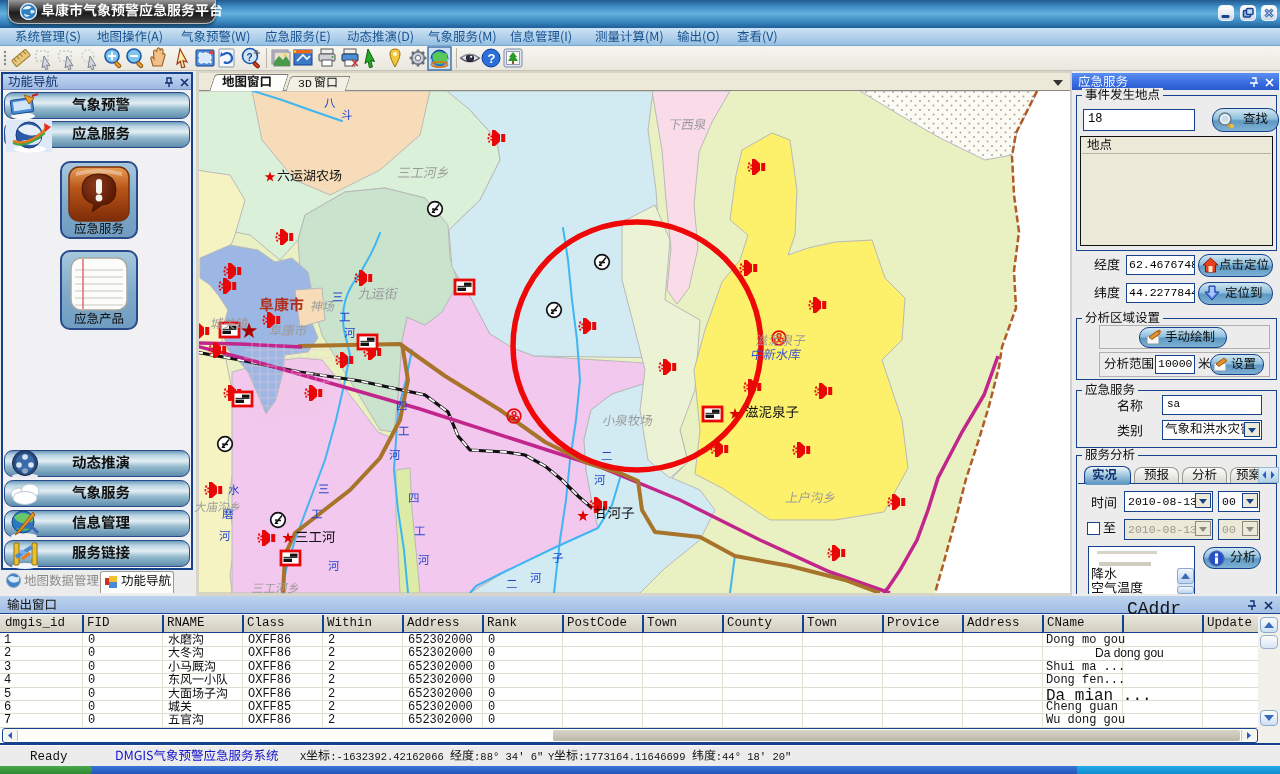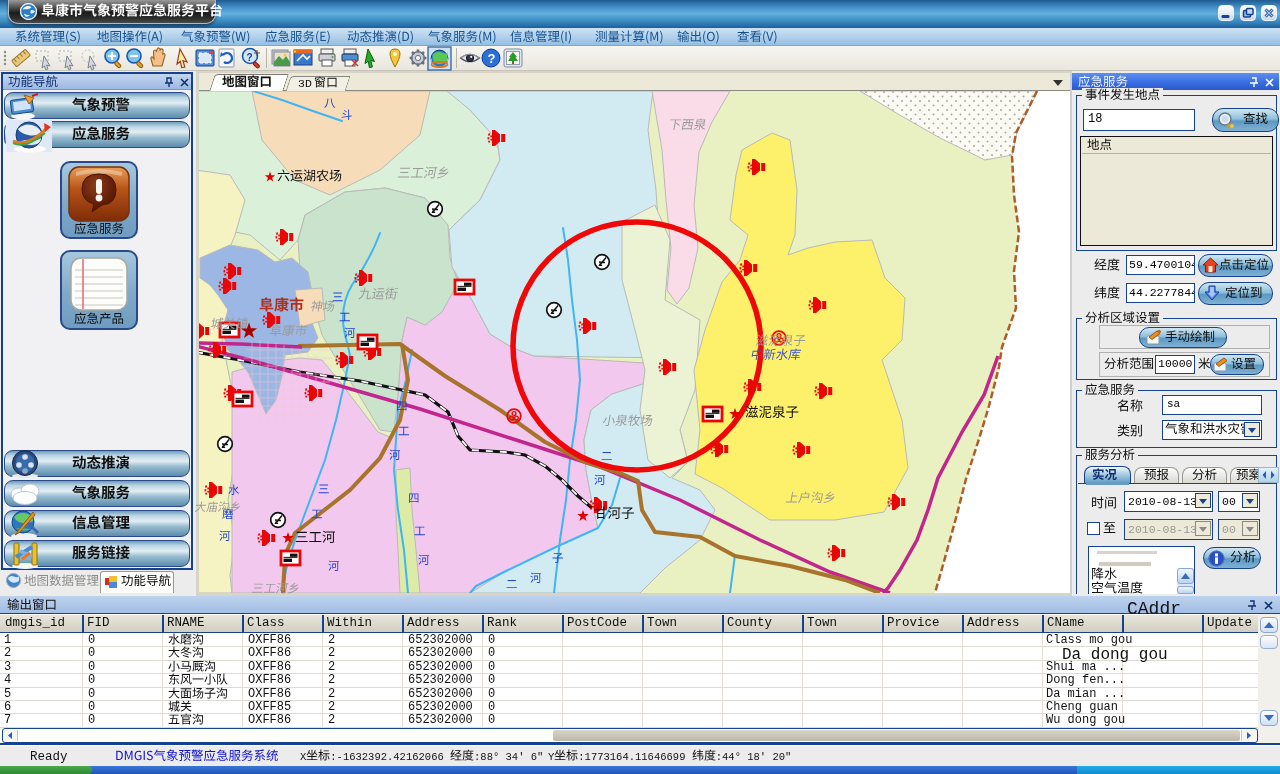--- a/index.html
+++ b/index.html
@@ -637,21 +637,21 @@
     </svg>
   </div>
 <div class="ab" style="left:1094px;top:258px">
     <svg width="26" height="16" viewBox="0 0 26 16" style="overflow:visible">
       <g fill="#111111">
         <path transform="translate(0.0,11.4) scale(0.013000,-0.013000)" d="M40 57 54 -18C146 7 268 38 383 69L375 135C251 105 124 74 40 57ZM58 423C73 430 98 436 227 454C181 390 139 340 119 320C86 283 63 259 40 255C49 234 61 198 65 182C87 195 121 205 378 256C377 272 377 302 379 322L180 286C259 374 338 481 405 589L340 631C320 594 297 557 274 522L137 508C198 594 258 702 305 807L234 840C192 720 116 590 92 557C70 522 52 499 33 495C42 475 54 438 58 423ZM424 787V718H777C685 588 515 482 357 429C372 414 393 385 403 367C492 400 583 446 664 504C757 464 866 407 923 368L966 430C911 465 812 514 724 551C794 611 853 681 893 762L839 790L825 787ZM431 332V263H630V18H371V-52H961V18H704V263H914V332Z"></path>
         <path transform="translate(13.0,11.4) scale(0.013000,-0.013000)" d="M386 644V557H225V495H386V329H775V495H937V557H775V644H701V557H458V644ZM701 495V389H458V495ZM757 203C713 151 651 110 579 78C508 111 450 153 408 203ZM239 265V203H369L335 189C376 133 431 86 497 47C403 17 298 -1 192 -10C203 -27 217 -56 222 -74C347 -60 469 -35 576 7C675 -37 792 -65 918 -80C927 -61 946 -31 962 -15C852 -5 749 15 660 46C748 93 821 157 867 243L820 268L807 265ZM473 827C487 801 502 769 513 741H126V468C126 319 119 105 37 -46C56 -52 89 -68 104 -80C188 78 201 309 201 469V670H948V741H598C586 773 566 813 548 845Z"></path>
       </g>
     </svg>
   </div>
-<div class="ab" style="left:1126px;top:255px;width:69px;height:20px;background:#fff;border:1.5px solid #16418c;font-family:'Liberation Mono',monospace;font-size:11.5px;line-height:17px;padding-left:2px;overflow:hidden">59.4700104</div>
+<div class="ab" style="left:1126px;top:255px;width:69px;height:20px;background:#fff;border:1.5px solid #16418c;font-family:'Liberation Mono',monospace;font-size:11.5px;line-height:17px;padding-left:2px;overflow:hidden">62.4676748</div>
 <div class="ab" style="left:1198px;top:254px;width:75px;height:23px;border:1.5px solid #16418c;border-radius:11px;background:linear-gradient(180deg,#cfe6f2 0%,#8fc0dc 45%,#5e98c2 55%,#7fb2d4 100%)"></div>
 <div class="ab" style="left:1202px;top:257px">
     <svg width="17" height="17">
       <path d="M8.5 1 L16 8 L13.5 8 L13.5 15 L3.5 15 L3.5 8 L1 8Z" fill="#e84020" stroke="#8a1800"></path>
       <rect x="6.5" y="9" width="4" height="6" fill="#f8e8c8"></rect>
     </svg>
   </div>
 <div class="ab" style="left:1219px;top:258px">
     <svg width="50" height="16" viewBox="0 0 50 16" style="overflow:visible">
       <g fill="#111111">
@@ -1043,37 +1043,37 @@
         <path transform="translate(0.0,10.6) scale(0.012000,-0.012000)" d="M71 584V508H317C269 310 166 159 39 76C57 65 87 36 100 18C241 118 358 306 407 568L358 587L344 584ZM817 652C768 584 689 495 623 433C592 485 564 540 542 596V838H462V22C462 5 456 1 440 0C424 -1 372 -1 314 1C326 -22 339 -59 343 -81C420 -81 469 -79 500 -65C530 -52 542 -28 542 23V445C633 264 763 106 919 24C932 46 957 77 975 93C854 149 745 253 660 377C730 436 819 527 885 604Z"></path>
         <path transform="translate(12.0,10.6) scale(0.012000,-0.012000)" d="M215 331V269H438C375 194 272 123 170 80C183 68 203 42 213 26C264 49 314 78 361 111V-80H433V-48H815V-79H890V181H446C476 209 503 239 525 269H949V331ZM729 663V600H598V545H706C666 495 607 446 553 421C566 410 584 390 593 376C639 402 689 446 729 494V350H791V495C830 450 879 406 922 380C932 395 951 416 965 427C914 452 853 499 812 545H944V600H791V663ZM371 663V600H224V544H349C309 494 250 446 197 421C210 410 228 390 237 376C282 402 332 445 371 493V349H432V491C465 465 504 432 521 415L560 464C541 477 473 523 440 544H556V600H432V663ZM433 8V124H815V8ZM489 822C498 801 507 775 514 752H110V441C110 297 103 100 27 -41C44 -49 76 -70 88 -83C169 66 181 288 181 441V685H946V752H597C589 778 576 811 564 837Z"></path>
         <path transform="translate(24.0,10.6) scale(0.012000,-0.012000)" d="M87 778C149 742 231 688 272 653L318 713C276 746 192 796 132 830ZM36 499C93 469 170 423 209 392L252 452C212 481 135 526 79 553ZM69 -15 132 -66C191 27 261 152 314 258L260 307C202 193 123 61 69 -15ZM460 840C419 696 352 552 270 460C288 448 320 426 334 413C378 468 420 539 457 618H841C834 200 823 42 794 8C784 -5 774 -8 755 -8C731 -8 675 -7 613 -2C627 -24 636 -56 638 -77C693 -80 750 -82 784 -78C819 -74 841 -66 863 -35C898 13 908 170 917 648C918 659 918 688 918 688H487C505 732 521 777 534 822ZM606 388C625 349 644 304 662 260L468 229C512 314 556 423 587 526L512 548C486 430 433 302 415 270C399 236 385 212 368 208C378 189 389 154 393 139C414 151 446 158 684 200C693 172 701 146 706 125L771 156C753 222 706 331 666 414Z"></path>
       </g>
     </svg>
   </div>
 <div class="ab" style="left:248px;top:633.0px;font-family:'Liberation Mono',monospace;font-size:12px;color:#111">OXFF86</div>
 <div class="ab" style="left:328px;top:633.0px;font-family:'Liberation Mono',monospace;font-size:12px;color:#111">2</div>
 <div class="ab" style="left:408px;top:633.0px;font-family:'Liberation Mono',monospace;font-size:12px;color:#111">652302000</div>
 <div class="ab" style="left:488px;top:633.0px;font-family:'Liberation Mono',monospace;font-size:12px;color:#111">0</div>
-<div class="ab" style="left:1046px;top:633.0px;font-family:'Liberation Mono',monospace;font-size:12px;color:#111">Class mo gou</div>
+<div class="ab" style="left:1046px;top:633.0px;font-family:'Liberation Mono',monospace;font-size:12px;color:#111">Dong mo gou</div>
 <div class="ab" style="left:4px;top:646.4px;font-family:'Liberation Mono',monospace;font-size:12px;color:#111">2</div>
 <div class="ab" style="left:88px;top:646.4px;font-family:'Liberation Mono',monospace;font-size:12px;color:#111">0</div>
 <div class="ab" style="left:168px;top:646.4px">
     <svg width="36" height="15" viewBox="0 0 36 15" style="overflow:visible">
       <g fill="#111111">
         <path transform="translate(0.0,10.6) scale(0.012000,-0.012000)" d="M461 839C460 760 461 659 446 553H62V476H433C393 286 293 92 43 -16C64 -32 88 -59 100 -78C344 34 452 226 501 419C579 191 708 14 902 -78C915 -56 939 -25 958 -8C764 73 633 255 563 476H942V553H526C540 658 541 758 542 839Z"></path>
         <path transform="translate(12.0,10.6) scale(0.012000,-0.012000)" d="M346 243C455 210 606 158 683 125L717 193C638 224 485 272 379 301ZM221 68C384 28 603 -41 715 -88L750 -18C634 28 414 92 256 128ZM689 674C641 608 574 550 498 500C434 543 381 592 340 647L363 674ZM386 842C332 738 227 610 81 517C98 505 121 478 132 461C193 503 248 549 295 598C334 548 381 502 433 462C314 395 176 347 46 322C61 306 78 273 84 252C224 284 371 338 499 415C617 340 759 287 912 258C922 280 943 312 960 330C815 352 679 397 566 459C664 528 748 613 803 714L753 743L740 740H413C433 769 451 798 467 826Z"></path>
         <path transform="translate(24.0,10.6) scale(0.012000,-0.012000)" d="M87 778C149 742 231 688 272 653L318 713C276 746 192 796 132 830ZM36 499C93 469 170 423 209 392L252 452C212 481 135 526 79 553ZM69 -15 132 -66C191 27 261 152 314 258L260 307C202 193 123 61 69 -15ZM460 840C419 696 352 552 270 460C288 448 320 426 334 413C378 468 420 539 457 618H841C834 200 823 42 794 8C784 -5 774 -8 755 -8C731 -8 675 -7 613 -2C627 -24 636 -56 638 -77C693 -80 750 -82 784 -78C819 -74 841 -66 863 -35C898 13 908 170 917 648C918 659 918 688 918 688H487C505 732 521 777 534 822ZM606 388C625 349 644 304 662 260L468 229C512 314 556 423 587 526L512 548C486 430 433 302 415 270C399 236 385 212 368 208C378 189 389 154 393 139C414 151 446 158 684 200C693 172 701 146 706 125L771 156C753 222 706 331 666 414Z"></path>
       </g>
     </svg>
   </div>
 <div class="ab" style="left:248px;top:646.4px;font-family:'Liberation Mono',monospace;font-size:12px;color:#111">OXFF86</div>
 <div class="ab" style="left:328px;top:646.4px;font-family:'Liberation Mono',monospace;font-size:12px;color:#111">2</div>
 <div class="ab" style="left:408px;top:646.4px;font-family:'Liberation Mono',monospace;font-size:12px;color:#111">652302000</div>
 <div class="ab" style="left:488px;top:646.4px;font-family:'Liberation Mono',monospace;font-size:12px;color:#111">0</div>
-<div class="ab" style="left:1062px;top:646.4px;font-family:Liberation Mono, monospace;font-size:16px;color:#111">Da dong gou</div>
+<div class="ab" style="left:1095px;top:646.4px;font-family:Liberation Sans, sans-serif;font-size:12px;color:#111">Da dong gou</div>
 <div class="ab" style="left:4px;top:659.8px;font-family:'Liberation Mono',monospace;font-size:12px;color:#111">3</div>
 <div class="ab" style="left:88px;top:659.8px;font-family:'Liberation Mono',monospace;font-size:12px;color:#111">0</div>
 <div class="ab" style="left:168px;top:659.8px">
     <svg width="48" height="15" viewBox="0 0 48 15" style="overflow:visible">
       <g fill="#111111">
         <path transform="translate(0.0,10.6) scale(0.012000,-0.012000)" d="M464 826V24C464 4 456 -2 436 -3C415 -4 343 -5 270 -2C282 -23 296 -59 301 -80C395 -81 457 -79 494 -66C530 -54 545 -31 545 24V826ZM705 571C791 427 872 240 895 121L976 154C950 274 865 458 777 598ZM202 591C177 457 121 284 32 178C53 169 86 151 103 138C194 249 253 430 286 577Z"></path>
         <path transform="translate(12.0,10.6) scale(0.012000,-0.012000)" d="M57 201V129H711V201ZM226 633C219 535 207 404 194 324H218L837 323C818 116 796 27 767 1C756 -9 743 -10 722 -10C697 -10 634 -10 567 -4C581 -24 590 -54 592 -76C656 -79 717 -80 750 -78C786 -76 809 -69 831 -46C870 -8 892 96 916 359C918 370 919 394 919 394H744C759 519 776 672 784 778L729 784L716 780H133V707H703C695 618 682 495 668 394H278C286 466 295 555 301 628Z"></path>
         <path transform="translate(24.0,10.6) scale(0.012000,-0.012000)" d="M115 792V457C115 308 109 102 36 -42C54 -49 86 -67 100 -79C176 73 188 301 188 457V724H949V792ZM465 450V362H310V450ZM465 505H310V584H465ZM240 -9C256 6 284 20 463 91C474 67 482 45 487 26L545 52C529 107 483 194 439 258L385 236C403 209 421 177 437 146L310 99V302H530V644H244V126C244 86 221 63 205 54C217 39 234 9 240 -8ZM579 278C587 285 617 291 654 291H716C677 168 606 52 474 -20C491 -32 511 -54 521 -70C625 -11 693 74 739 168V39C739 -16 745 -32 760 -44C774 -57 799 -61 819 -61C830 -61 861 -61 873 -61C891 -61 913 -59 924 -52C939 -46 949 -34 954 -17C960 -1 963 47 965 89C948 94 925 105 912 117C911 73 910 40 907 24C905 10 901 4 895 0C890 -3 879 -3 869 -3C859 -3 842 -3 834 -3C825 -3 818 -2 814 1C809 5 807 14 807 32V253H773L785 291H940V355H801C818 433 827 510 832 581H935V643H592V581H764C759 511 751 433 733 355H641C655 412 672 499 681 539H617C610 499 587 383 578 363C572 347 564 342 552 338C560 326 575 294 579 278Z"></path>
         <path transform="translate(36.0,10.6) scale(0.012000,-0.012000)" d="M87 778C149 742 231 688 272 653L318 713C276 746 192 796 132 830ZM36 499C93 469 170 423 209 392L252 452C212 481 135 526 79 553ZM69 -15 132 -66C191 27 261 152 314 258L260 307C202 193 123 61 69 -15ZM460 840C419 696 352 552 270 460C288 448 320 426 334 413C378 468 420 539 457 618H841C834 200 823 42 794 8C784 -5 774 -8 755 -8C731 -8 675 -7 613 -2C627 -24 636 -56 638 -77C693 -80 750 -82 784 -78C819 -74 841 -66 863 -35C898 13 908 170 917 648C918 659 918 688 918 688H487C505 732 521 777 534 822ZM606 388C625 349 644 304 662 260L468 229C512 314 556 423 587 526L512 548C486 430 433 302 415 270C399 236 385 212 368 208C378 189 389 154 393 139C414 151 446 158 684 200C693 172 701 146 706 125L771 156C753 222 706 331 666 414Z"></path>
       </g>
@@ -1112,21 +1112,21 @@
         <path transform="translate(24.0,10.6) scale(0.012000,-0.012000)" d="M411 434C420 442 452 446 498 446H569C527 336 455 245 363 185L351 243L244 203V525H354V596H244V828H173V596H50V525H173V177C121 158 74 141 36 129L61 53C147 87 260 132 365 174L363 183C379 173 406 153 417 141C513 211 595 316 640 446H724C661 232 549 66 379 -36C396 -46 425 -67 437 -79C606 34 725 211 794 446H862C844 152 823 38 797 10C787 -2 778 -5 762 -4C744 -4 706 -4 665 0C677 -20 685 -50 686 -71C728 -73 769 -74 793 -71C822 -68 842 -60 861 -36C896 5 917 129 938 480C939 491 940 517 940 517H538C637 580 742 662 849 757L793 799L777 793H375V722H697C610 643 513 575 480 554C441 529 404 508 379 505C389 486 405 451 411 434Z"></path>
         <path transform="translate(36.0,10.6) scale(0.012000,-0.012000)" d="M465 540V395H51V320H465V20C465 2 458 -3 438 -4C416 -5 342 -6 261 -2C273 -24 287 -58 293 -80C389 -80 454 -78 491 -66C530 -54 543 -31 543 19V320H953V395H543V501C657 560 786 650 873 734L816 777L799 772H151V698H716C645 640 548 579 465 540Z"></path>
         <path transform="translate(48.0,10.6) scale(0.012000,-0.012000)" d="M87 778C149 742 231 688 272 653L318 713C276 746 192 796 132 830ZM36 499C93 469 170 423 209 392L252 452C212 481 135 526 79 553ZM69 -15 132 -66C191 27 261 152 314 258L260 307C202 193 123 61 69 -15ZM460 840C419 696 352 552 270 460C288 448 320 426 334 413C378 468 420 539 457 618H841C834 200 823 42 794 8C784 -5 774 -8 755 -8C731 -8 675 -7 613 -2C627 -24 636 -56 638 -77C693 -80 750 -82 784 -78C819 -74 841 -66 863 -35C898 13 908 170 917 648C918 659 918 688 918 688H487C505 732 521 777 534 822ZM606 388C625 349 644 304 662 260L468 229C512 314 556 423 587 526L512 548C486 430 433 302 415 270C399 236 385 212 368 208C378 189 389 154 393 139C414 151 446 158 684 200C693 172 701 146 706 125L771 156C753 222 706 331 666 414Z"></path>
       </g>
     </svg>
   </div>
 <div class="ab" style="left:248px;top:686.6px;font-family:'Liberation Mono',monospace;font-size:12px;color:#111">OXFF86</div>
 <div class="ab" style="left:328px;top:686.6px;font-family:'Liberation Mono',monospace;font-size:12px;color:#111">2</div>
 <div class="ab" style="left:408px;top:686.6px;font-family:'Liberation Mono',monospace;font-size:12px;color:#111">652302000</div>
 <div class="ab" style="left:488px;top:686.6px;font-family:'Liberation Mono',monospace;font-size:12px;color:#111">0</div>
-<div class="ab" style="left:1046px;top:686.6px;font-family:'Liberation Mono',monospace;font-size:12px;color:#111">Da mian ...</div>
+<div class="ab" style="left:1046px;top:686.6px;font-family:'Liberation Mono',monospace;font-size:16px;color:#111">Da mian ...</div>
 <div class="ab" style="left:4px;top:700.0px;font-family:'Liberation Mono',monospace;font-size:12px;color:#111">6</div>
 <div class="ab" style="left:88px;top:700.0px;font-family:'Liberation Mono',monospace;font-size:12px;color:#111">0</div>
 <div class="ab" style="left:168px;top:700.0px">
     <svg width="24" height="15" viewBox="0 0 24 15" style="overflow:visible">
       <g fill="#111111">
         <path transform="translate(0.0,10.6) scale(0.012000,-0.012000)" d="M41 129 65 55C145 86 244 125 340 164L326 232L229 196V526H325V596H229V828H159V596H53V526H159V170C115 154 74 140 41 129ZM866 506C844 414 814 329 775 255C759 354 747 478 742 617H953V687H880L930 722C905 754 853 802 809 834L759 801C801 768 850 720 874 687H740C739 737 739 788 739 841H667L670 687H366V375C366 245 356 80 256 -36C272 -45 300 -69 311 -83C420 42 436 233 436 375V419H562C560 238 556 174 546 158C540 150 532 148 520 148C507 148 476 148 442 151C452 135 458 107 460 88C495 86 530 86 550 88C574 91 588 98 602 115C620 141 624 222 627 453C628 462 628 482 628 482H436V617H672C680 443 694 285 721 165C667 89 601 25 521 -24C537 -36 564 -63 575 -76C639 -33 695 20 743 81C774 -14 816 -70 872 -70C937 -70 959 -23 970 128C953 135 929 150 914 166C910 51 901 2 881 2C848 2 818 57 795 153C856 249 902 362 935 493Z"></path>
         <path transform="translate(12.0,10.6) scale(0.012000,-0.012000)" d="M224 799C265 746 307 675 324 627H129V552H461V430C461 412 460 393 459 374H68V300H444C412 192 317 77 48 -13C68 -30 93 -62 102 -79C360 11 470 127 515 243C599 88 729 -21 907 -74C919 -51 942 -18 960 -1C777 44 640 152 565 300H935V374H544L546 429V552H881V627H683C719 681 759 749 792 809L711 836C686 774 640 687 600 627H326L392 663C373 710 330 780 287 831Z"></path>
       </g>
     </svg>
   </div>

